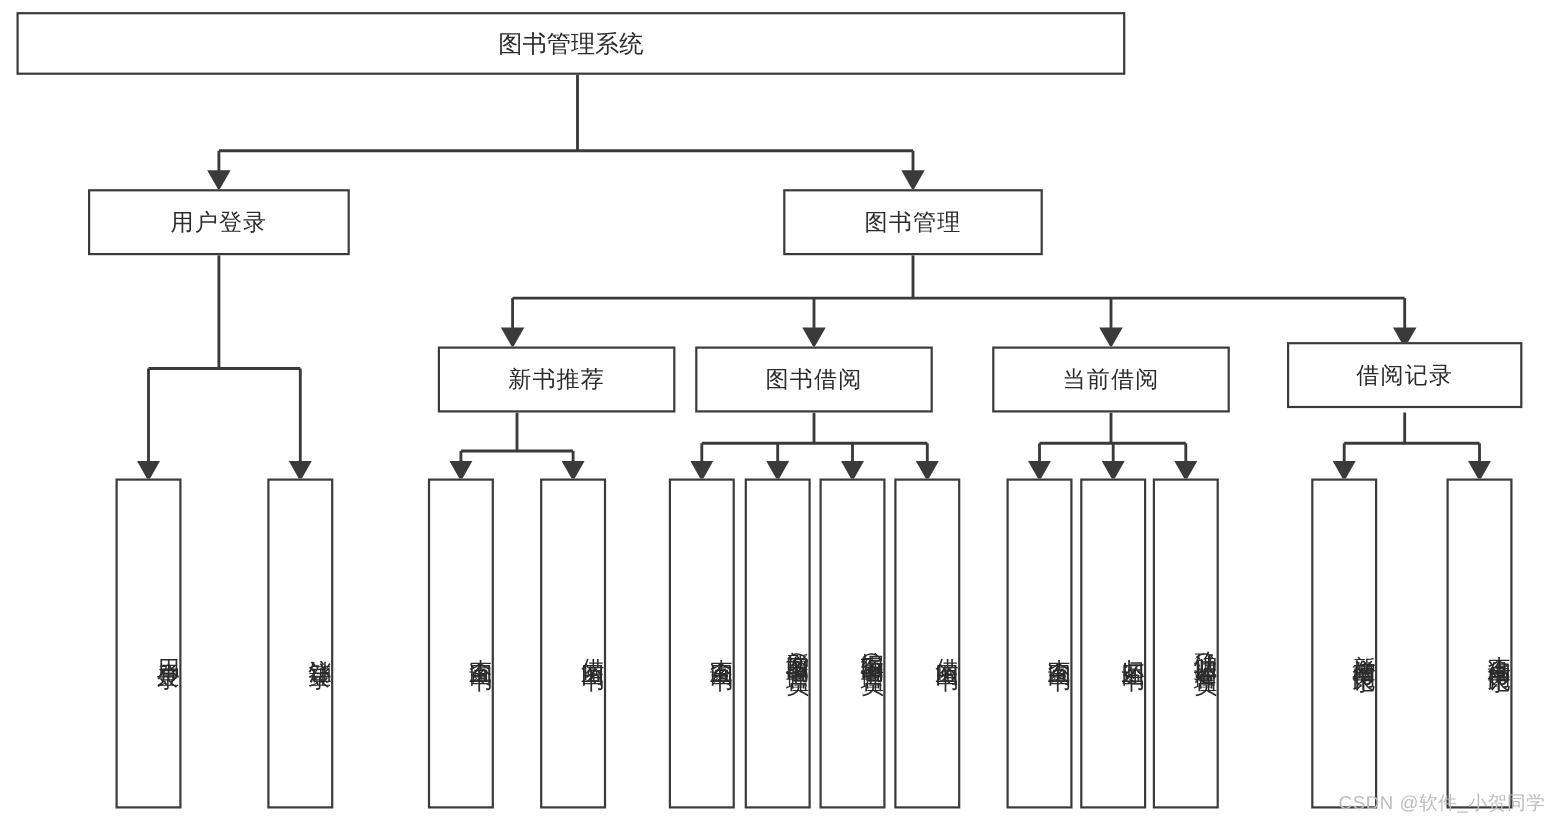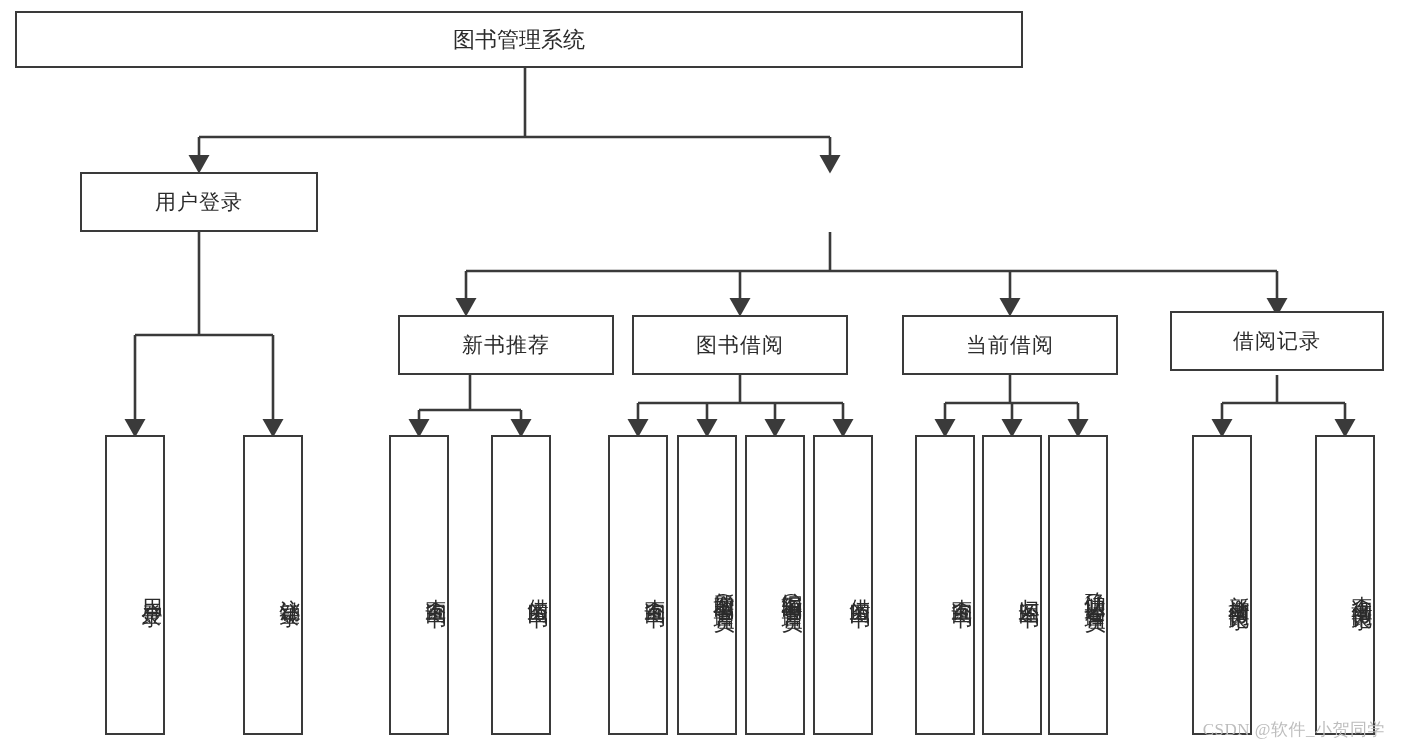--- a/index.html
+++ b/index.html
@@ -35,26 +35,26 @@
   }
   .node.v .txt{
     writing-mode:vertical-rl;
     text-orientation:upright;
     letter-spacing:3px;
     white-space:nowrap;
   }
 
   .watermark{
     position:absolute;
-    right:20px;bottom:6px;
+    right:0;bottom:6px;
     font-size:17px;
     color:#bdbdbd;
     letter-spacing:0.5px;
     white-space:nowrap;
-    font-family:Liberation Serif, serif;
+    font-family:Liberation Sans, sans-serif;
   }
 </style>
 </head>
 <body>
 
 <div id="diagram">
 
   <svg class="edges" viewBox="0 0 1405 747">
     <defs>
       <marker id="arrow" markerWidth="9" markerHeight="9" refX="3.2" refY="4.5" orient="auto" markerUnits="strokeWidth">
@@ -106,20 +106,23 @@
   </svg>
 
   <div class="node root" style="left:15px;top:11px;width:1008px;height:57px;">
     <span>图书管理系统</span>
   </div>
 
   <div class="node h" style="left:80px;top:172px;width:238px;height:60px;">
     <span>用户登录</span>
   </div>
 
+  <div class="node h" style="left:712px;top:172px;width:236px;height:60px;">
+    <span>图书管理</span>
+  </div>
 
   <div class="node h" style="left:362px;top:315px;width:216px;height:60px;margin-left:36px;">
     <span>新书推荐</span>
   </div>
 
   <div class="node h" style="left:632px;top:315px;width:216px;height:60px;">
     <span>图书借阅</span>
   </div>
 
   <div class="node h" style="left:902px;top:315px;width:216px;height:60px;">

